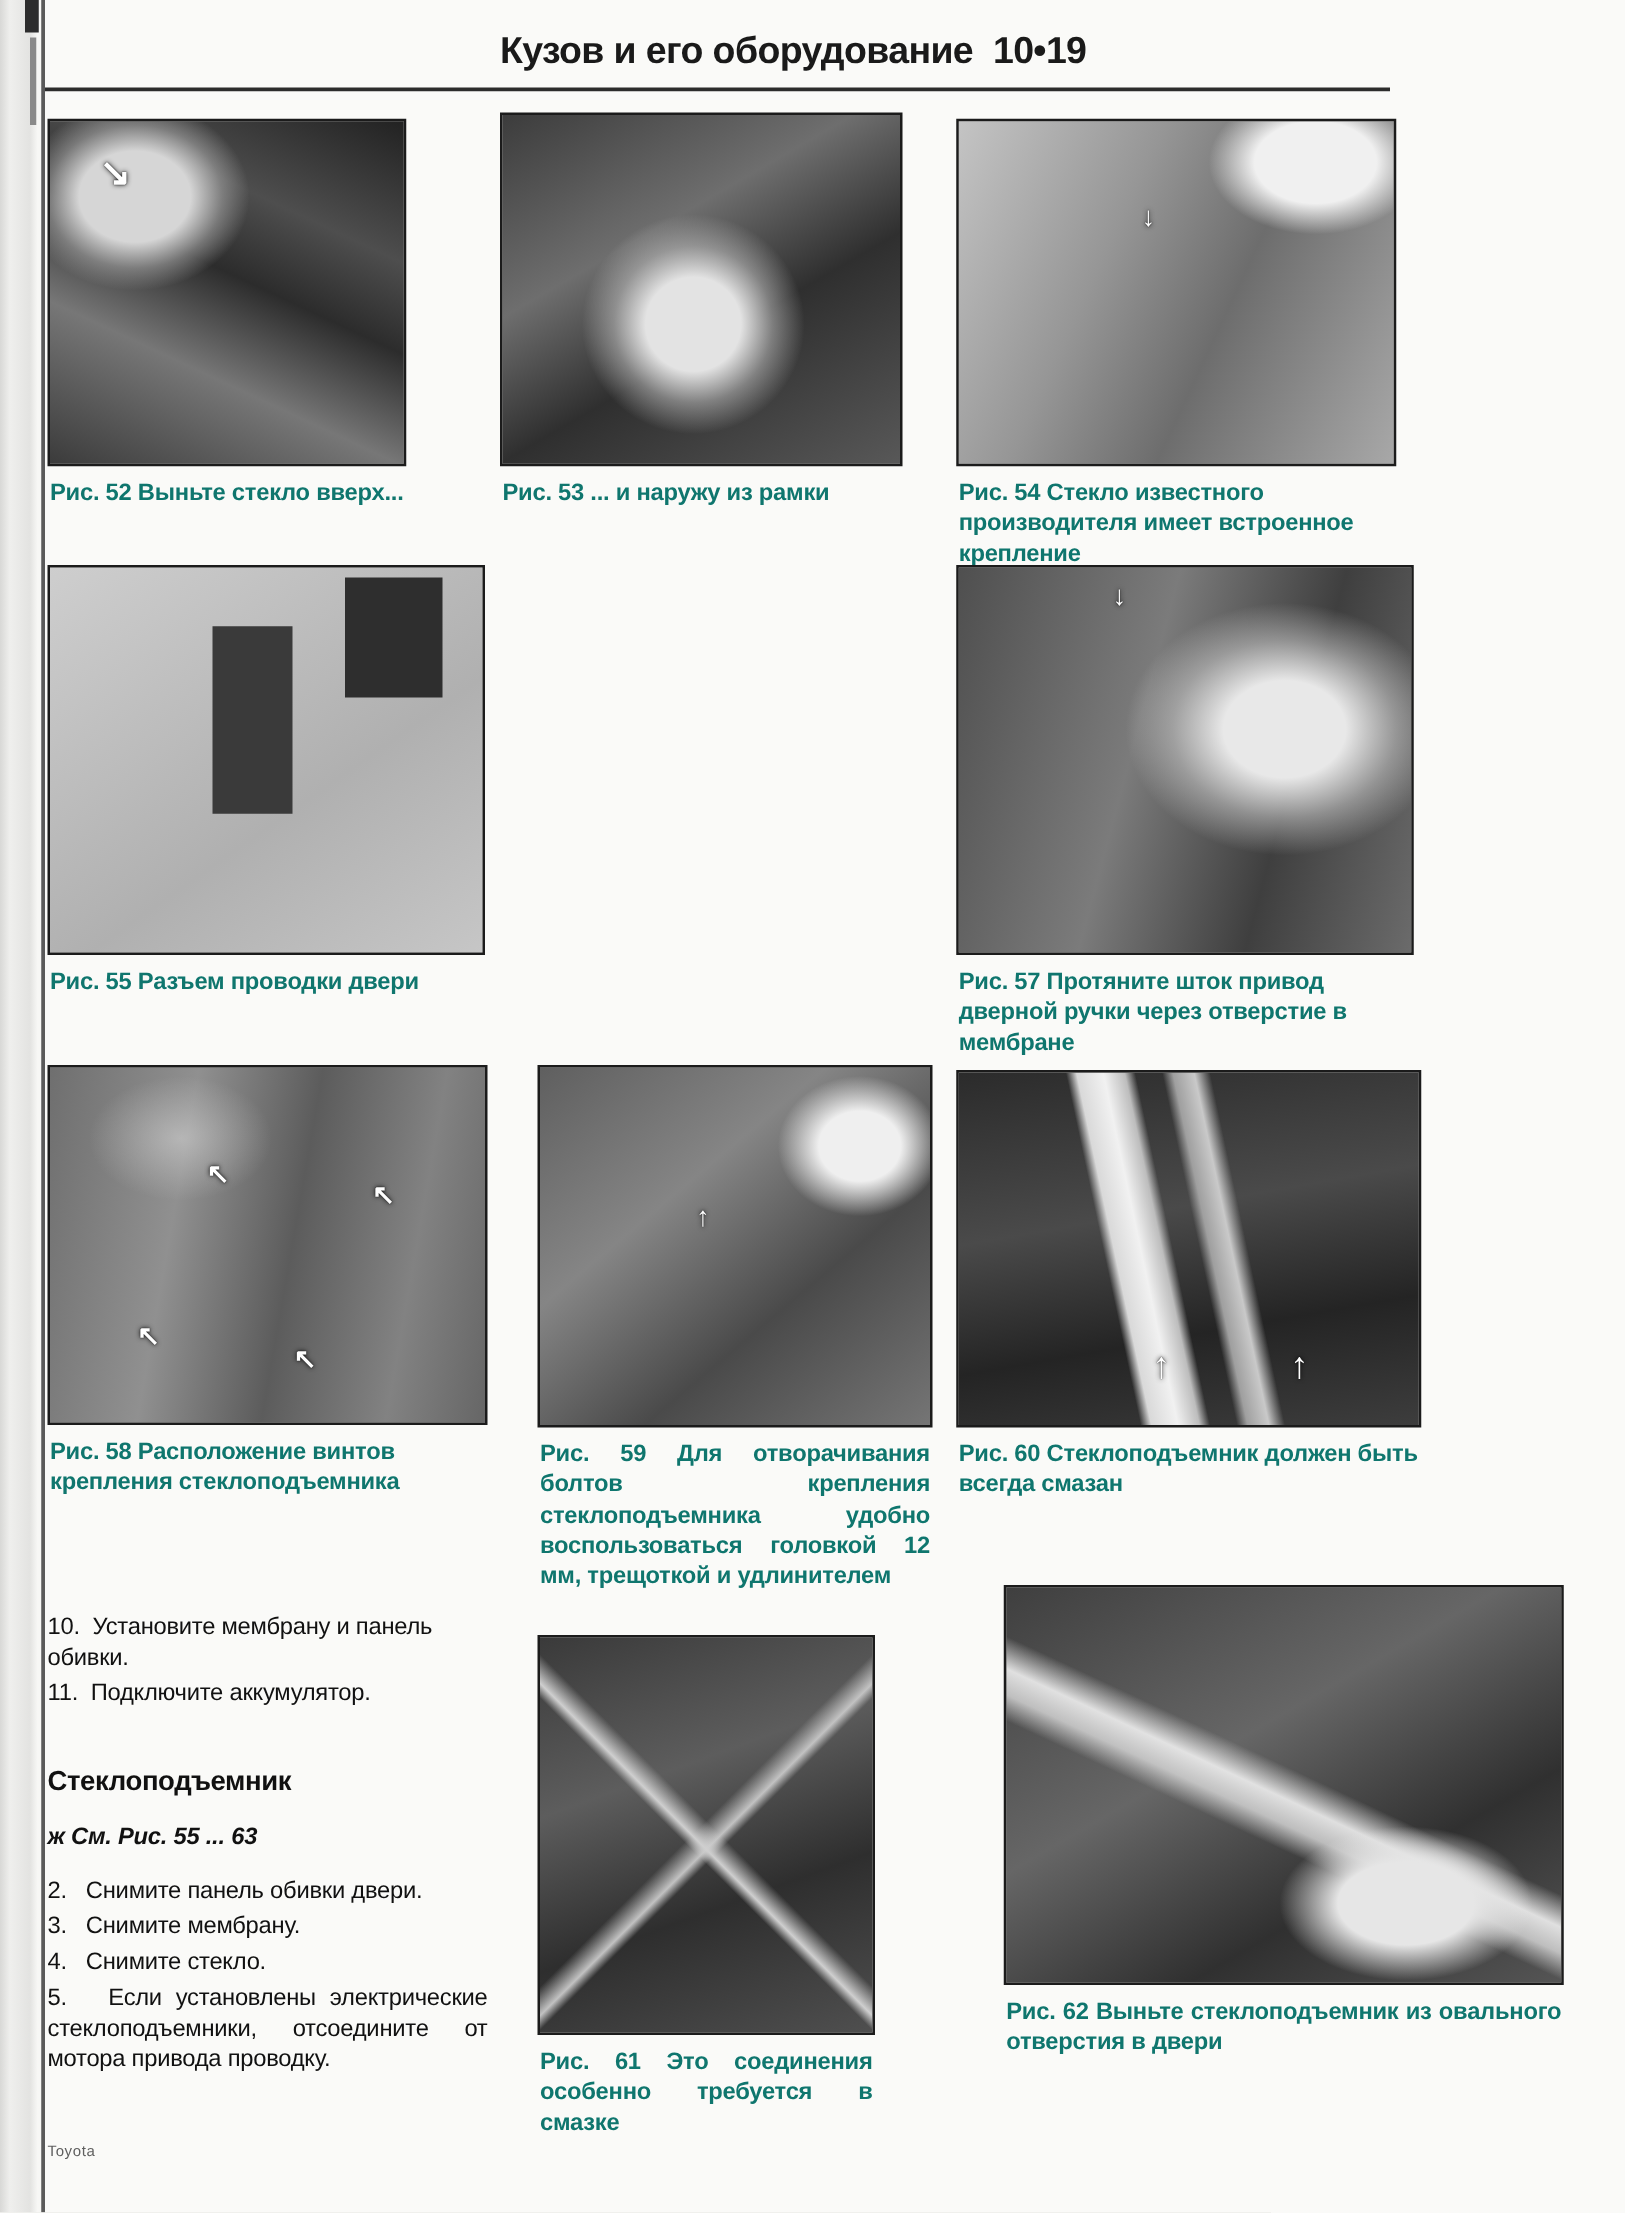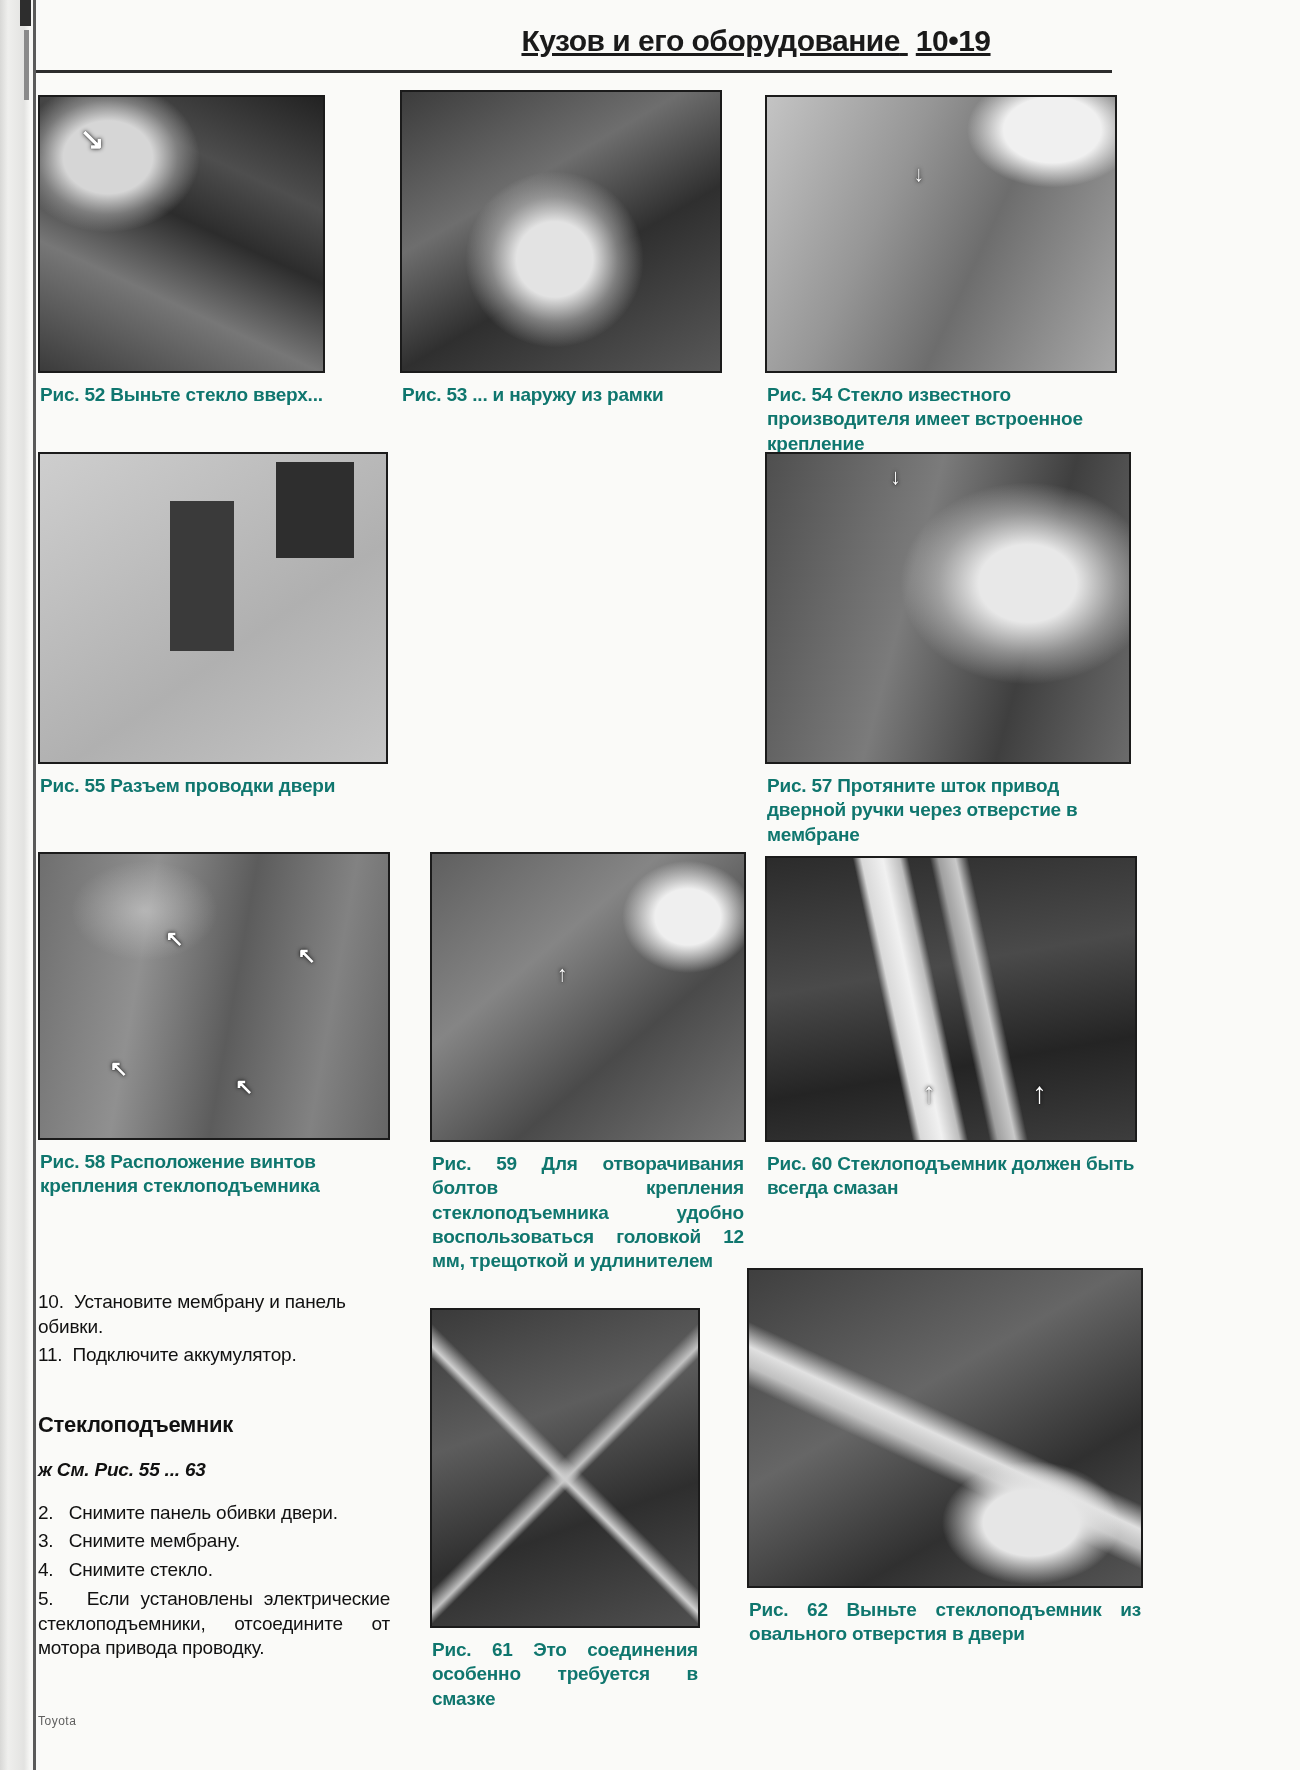--- a/index.html
+++ b/index.html
@@ -12,23 +12,22 @@
   .scan-edge{
     position:absolute;left:0;top:0;width:36px;height:100%;
     background:linear-gradient(90deg,#d8d8d6 0px,#efefed 8px,#e3e3e1 24px,#f7f7f5 30px);
   }
   .spine-line{position:absolute;left:33px;top:0;width:3px;height:100%;background:#5a5a5a;}
   .corner-mark{position:absolute;left:20px;top:0;width:11px;height:26px;background:#2d2d2d;}
   .corner-mark2{position:absolute;left:24px;top:30px;width:5px;height:70px;background:#8a8a8a;}
 
   .header{
     position:absolute;left:400px;top:24px;width:712px;
-    text-align:center;font-size:30px;font-weight:700;letter-spacing:-0.5px;color:#1a1a1a;
+    text-align:left;font-size:30px;font-weight:700;letter-spacing:-0.5px;color:#1a1a1a;
     white-space:nowrap;
-    text-decoration:underline;
   }
   .header .pagenum{margin-left:8px;}
   .rule{position:absolute;left:36px;top:70px;width:1076px;height:3px;background:#2c2c2c;}
 
   .fig{position:absolute;margin:0;}
   .photo{
     position:relative;width:100%;
     border:2px solid #1b1b1b;box-sizing:border-box;
   }
   .cap{
@@ -162,21 +161,21 @@
       <span class="arrow" style="left:72%;top:78%">↑</span>
     </div>
     <figcaption class="cap">Рис. 60 Стеклоподъемник должен быть всегда смазан</figcaption>
   </figure>
 
   <figure class="fig" style="left:430px;top:1308px;width:270px">
     <div class="photo ph61" style="height:320px"></div>
     <figcaption class="cap j">Рис. 61 Это соединения особенно требуется в смазке</figcaption>
   </figure>
 
-  <figure class="fig" style="left:747px;top:1268px;width:396px">
+  <figure class="fig" style="left:803px;top:1268px;width:448px">
     <div class="photo ph62" style="height:320px"></div>
     <figcaption class="cap j">Рис. 62 Выньте стеклоподъемник из овального отверстия в двери</figcaption>
   </figure>
 
   <div class="leftcol">
     <p>10.&nbsp;&nbsp;Установите мембрану и панель обивки.</p>
     <p>11.&nbsp;&nbsp;Подключите аккумулятор.</p>
     <h2 class="section-title">Стеклоподъемник</h2>
     <p class="seeref">ж См. Рис.  55 ... 63</p>
     <p>2.&nbsp;&nbsp;&nbsp;Снимите панель обивки двери.</p>

